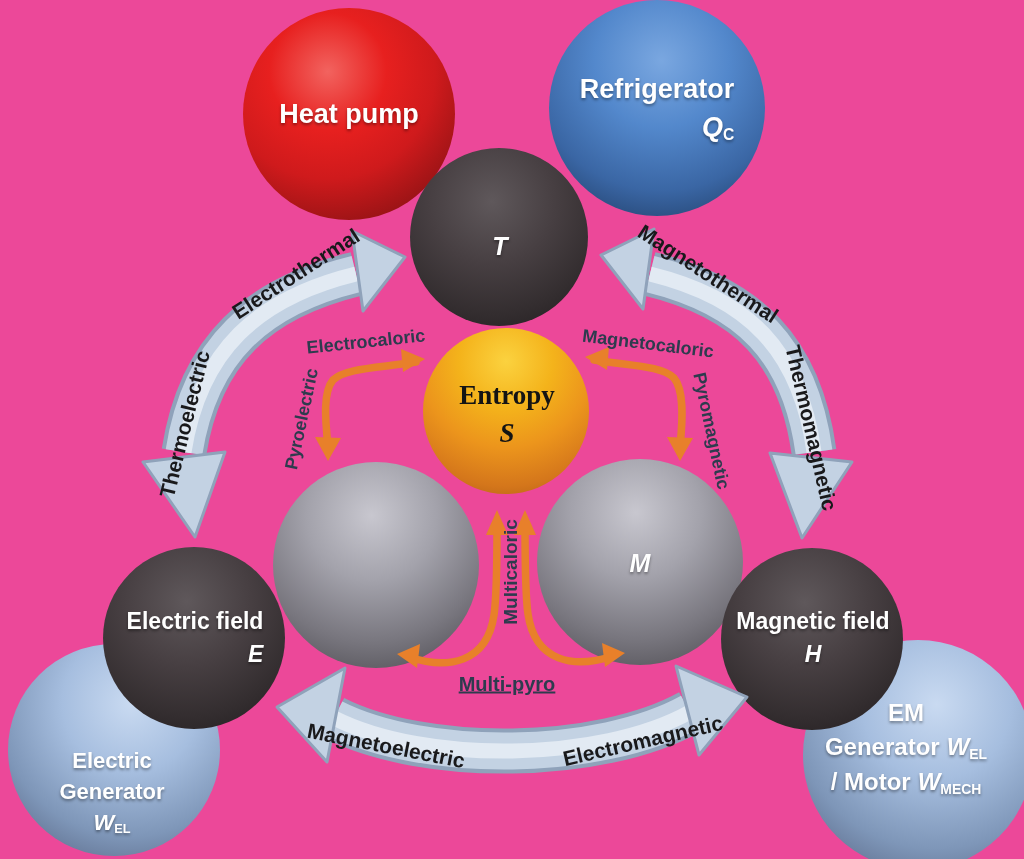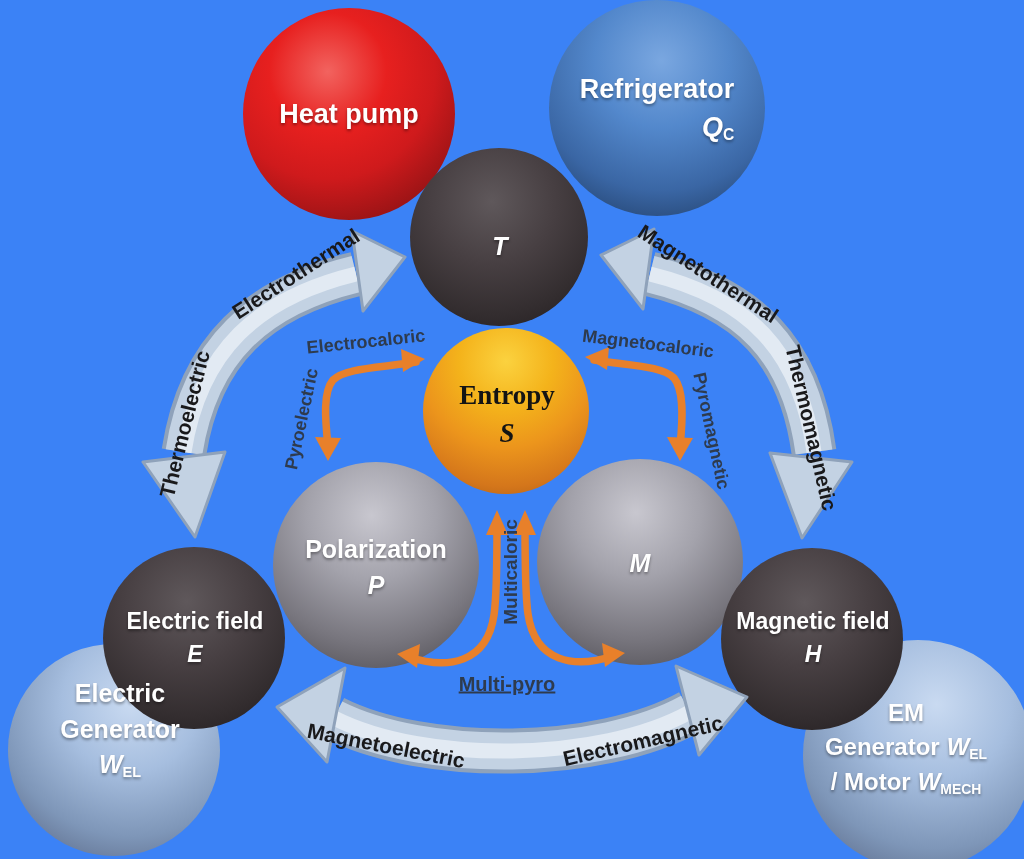--- a/index.html
+++ b/index.html
@@ -1,17 +1,17 @@
 <!DOCTYPE html>
 <html><head>
 <meta charset="utf-8">
 <style>
   html,body{margin:0;padding:0;background:#ffffff;}
   .stage{
-    position:relative;width:1024px;height:859px;overflow:hidden;background:#3b82f6;
+    position:relative;width:1024px;height:859px;overflow:hidden;background:#ec4899;
     font-family:"Liberation Sans", sans-serif;
   }
   .sphere{position:absolute;border-radius:50%;}
   .sp-red    {background:radial-gradient(circle at 40% 30%, #f2635f 0%, #e7201f 30%, #cf1a1c 55%, #8e1214 85%, #6f0d0f 100%);}
   .sp-blue   {background:radial-gradient(circle at 52% 28%, #7aa7e0 0%, #5388cc 35%, #3a66a4 68%, #203d66 95%);}
   .sp-dark   {background:radial-gradient(circle at 46% 30%, #5f585b 0%, #473f42 40%, #332d2f 72%, #211c1e 98%);}
   .sp-orange {background:radial-gradient(circle at 50% 20%, #fbd23f 0%, #f4b31b 30%, #ec951c 55%, #d4761b 80%, #a85a12 100%);}
   .sp-gray   {background:radial-gradient(circle at 48% 26%, #c8c7cf 0%, #a3a2ab 35%, #78767e 68%, #4f4d53 95%);}
   .sp-lblue  {background:radial-gradient(circle at 58% 28%, #c9daf1 0%, #a6bedf 35%, #7e96b8 68%, #566482 96%);}
 
@@ -122,40 +122,36 @@
 
   <div class="slabel" style="left:500px;top:247px;font-size:25px;">
     <span style="display:block" class="sym">T</span>
   </div>
 
   <div class="slabel dark-text" style="left:507px;top:414px;font-size:27px;font-family:Liberation Serif, serif;">
     <span style="display:block">Entropy</span>
     <span style="display:block" class="sym">S</span>
   </div>
 
-  <div class="slabel" style="left:376px;top:567px;font-size:25px;">
-    <span style="display:block">Polarization</span>
-    <span style="display:block" class="sym">P</span>
-  </div>
 
   <div class="slabel" style="left:640px;top:564px;font-size:25px;">
     <span style="display:block" class="sym">M</span>
   </div>
 
-  <div class="slabel" style="left:195px;top:638px;font-size:23px;">
+  <div class="slabel" style="left:195px;top:638px;font-size:23px;text-align:right;">
     <span style="display:block">Electric field</span>
     <span style="display:block" class="sym">E</span>
   </div>
 
   <div class="slabel" style="left:813px;top:638px;font-size:23px;">
     <span style="display:block">Magnetic field</span>
     <span style="display:block" class="sym">H</span>
   </div>
 
-  <div class="slabel" style="left:112px;top:729px;font-size:25px;margin-left:8px;">
+  <div class="slabel" style="left:112px;top:792px;font-size:22px;">
     <span style="display:block">Electric</span>
     <span style="display:block">Generator</span>
     <span style="display:block"><span class="sym">W</span><span class="sub">EL</span></span>
   </div>
 
   <div class="slabel" style="left:906px;top:748px;font-size:24px;">
     <span style="display:block">EM</span>
     <span style="display:block"><span class="gapr">Generator</span><span class="sym">W</span><span class="sub">EL</span></span>
     <span style="display:block"><span class="gapr">/ Motor</span><span class="sym">W</span><span class="sub">MECH</span></span>
   </div>

